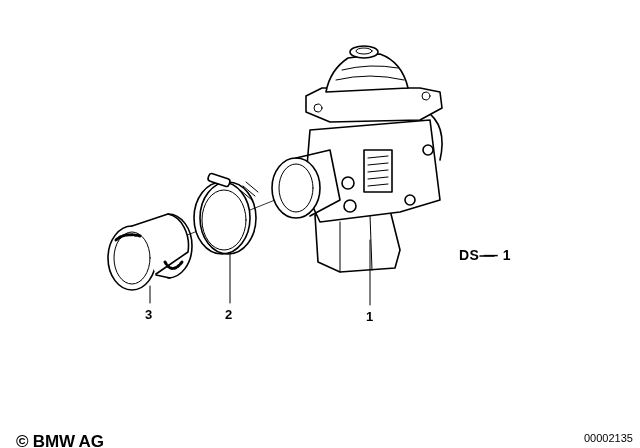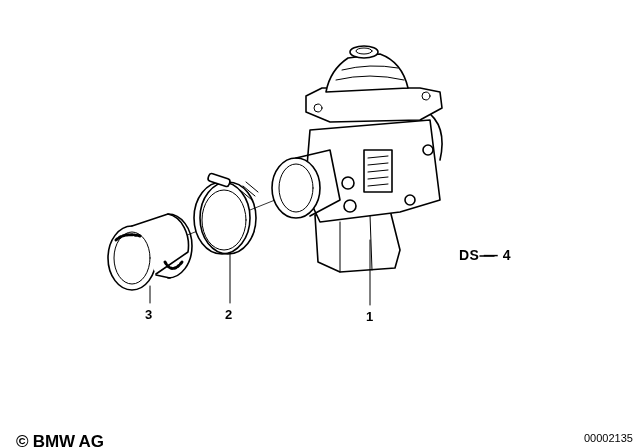--- a/index.html
+++ b/index.html
@@ -81,16 +81,16 @@
     <line x1="370" y1="240" x2="370" y2="305" stroke-width="1"></line>
 
     <line x1="480" y1="256" x2="494" y2="256" stroke-width="1.5"></line>
   </g>
 </svg>
 
 <div class="label" style="left:145px; top:308px;">3</div>
 <div class="label" style="left:225px; top:308px;">2</div>
 <div class="label" style="left:366px; top:310px;">1</div>
 
-<div class="ds"><span>DS — 4</span></div>
+<div class="ds"><span>DS — 1</span></div>
 
 <div class="copyright">© BMW AG</div>
 <div class="docnum">00002135</div>
 
 </body></html>

